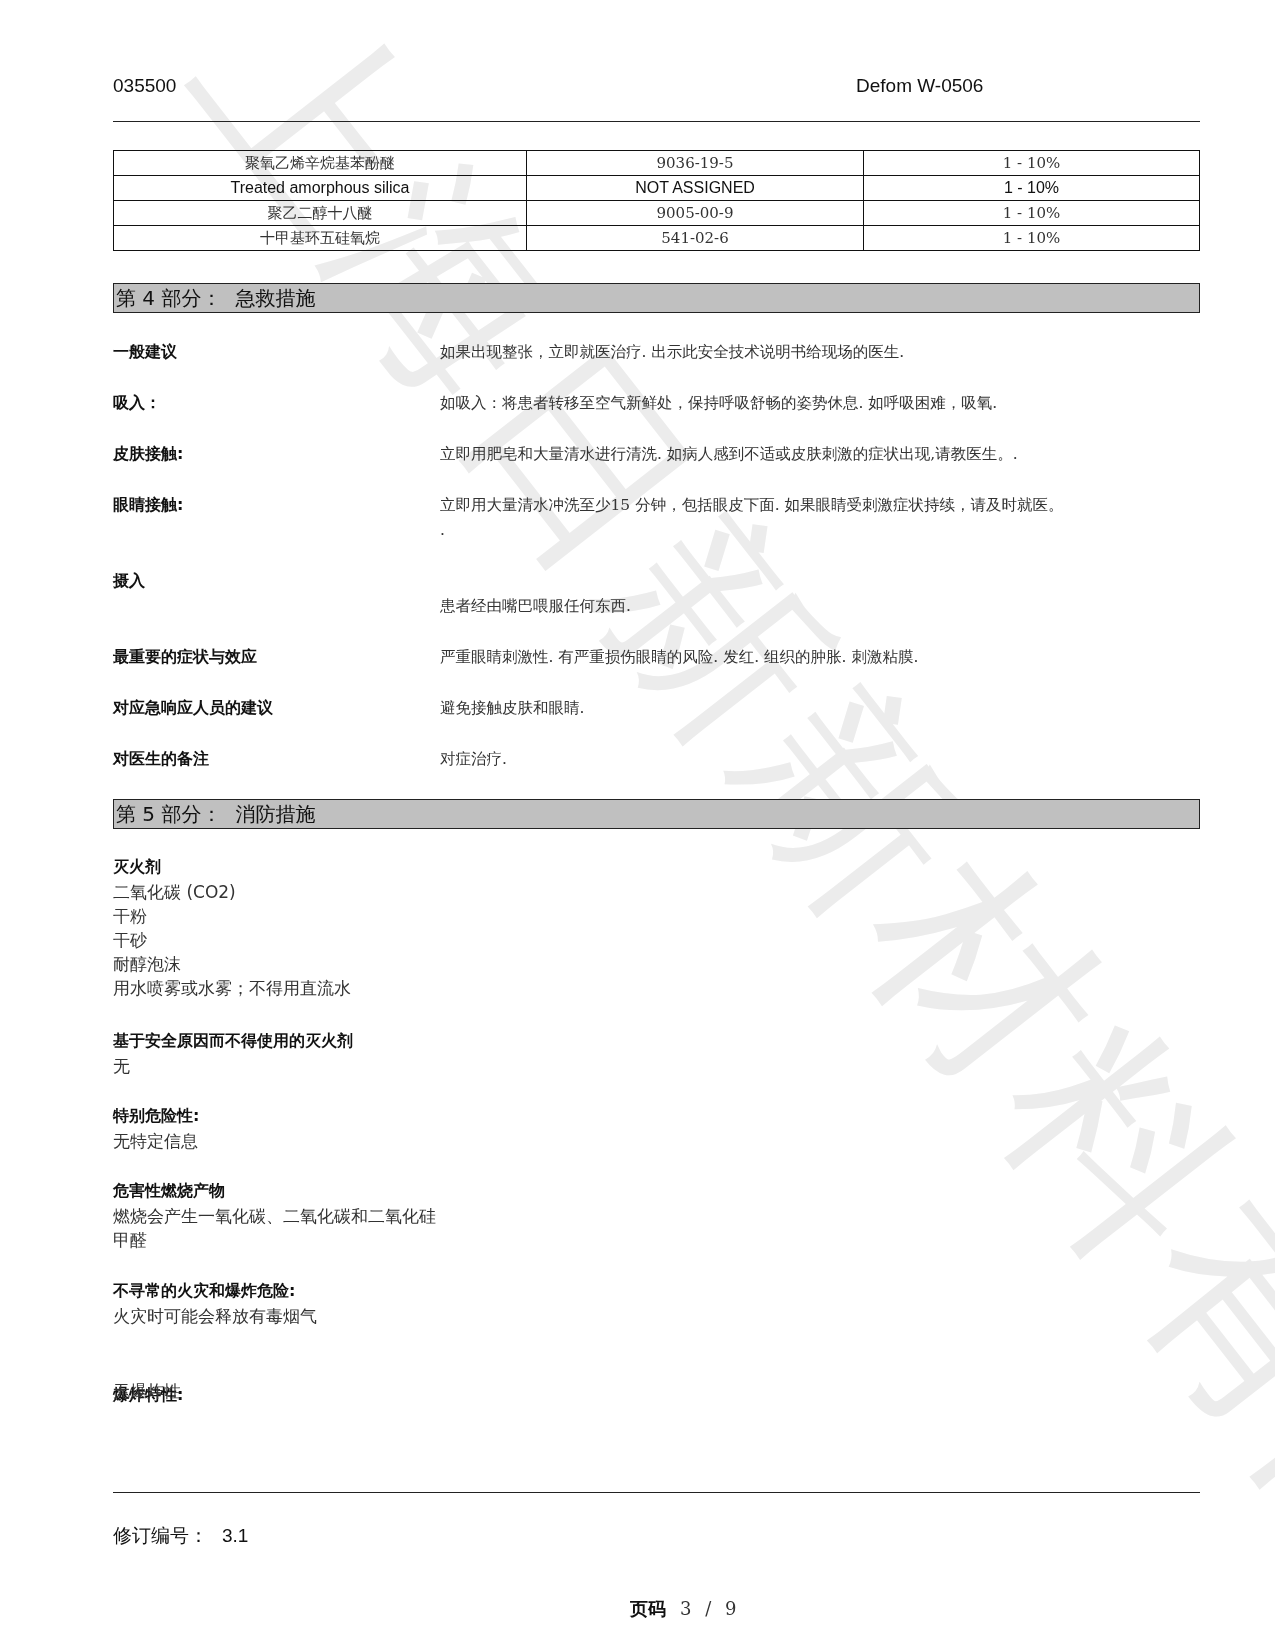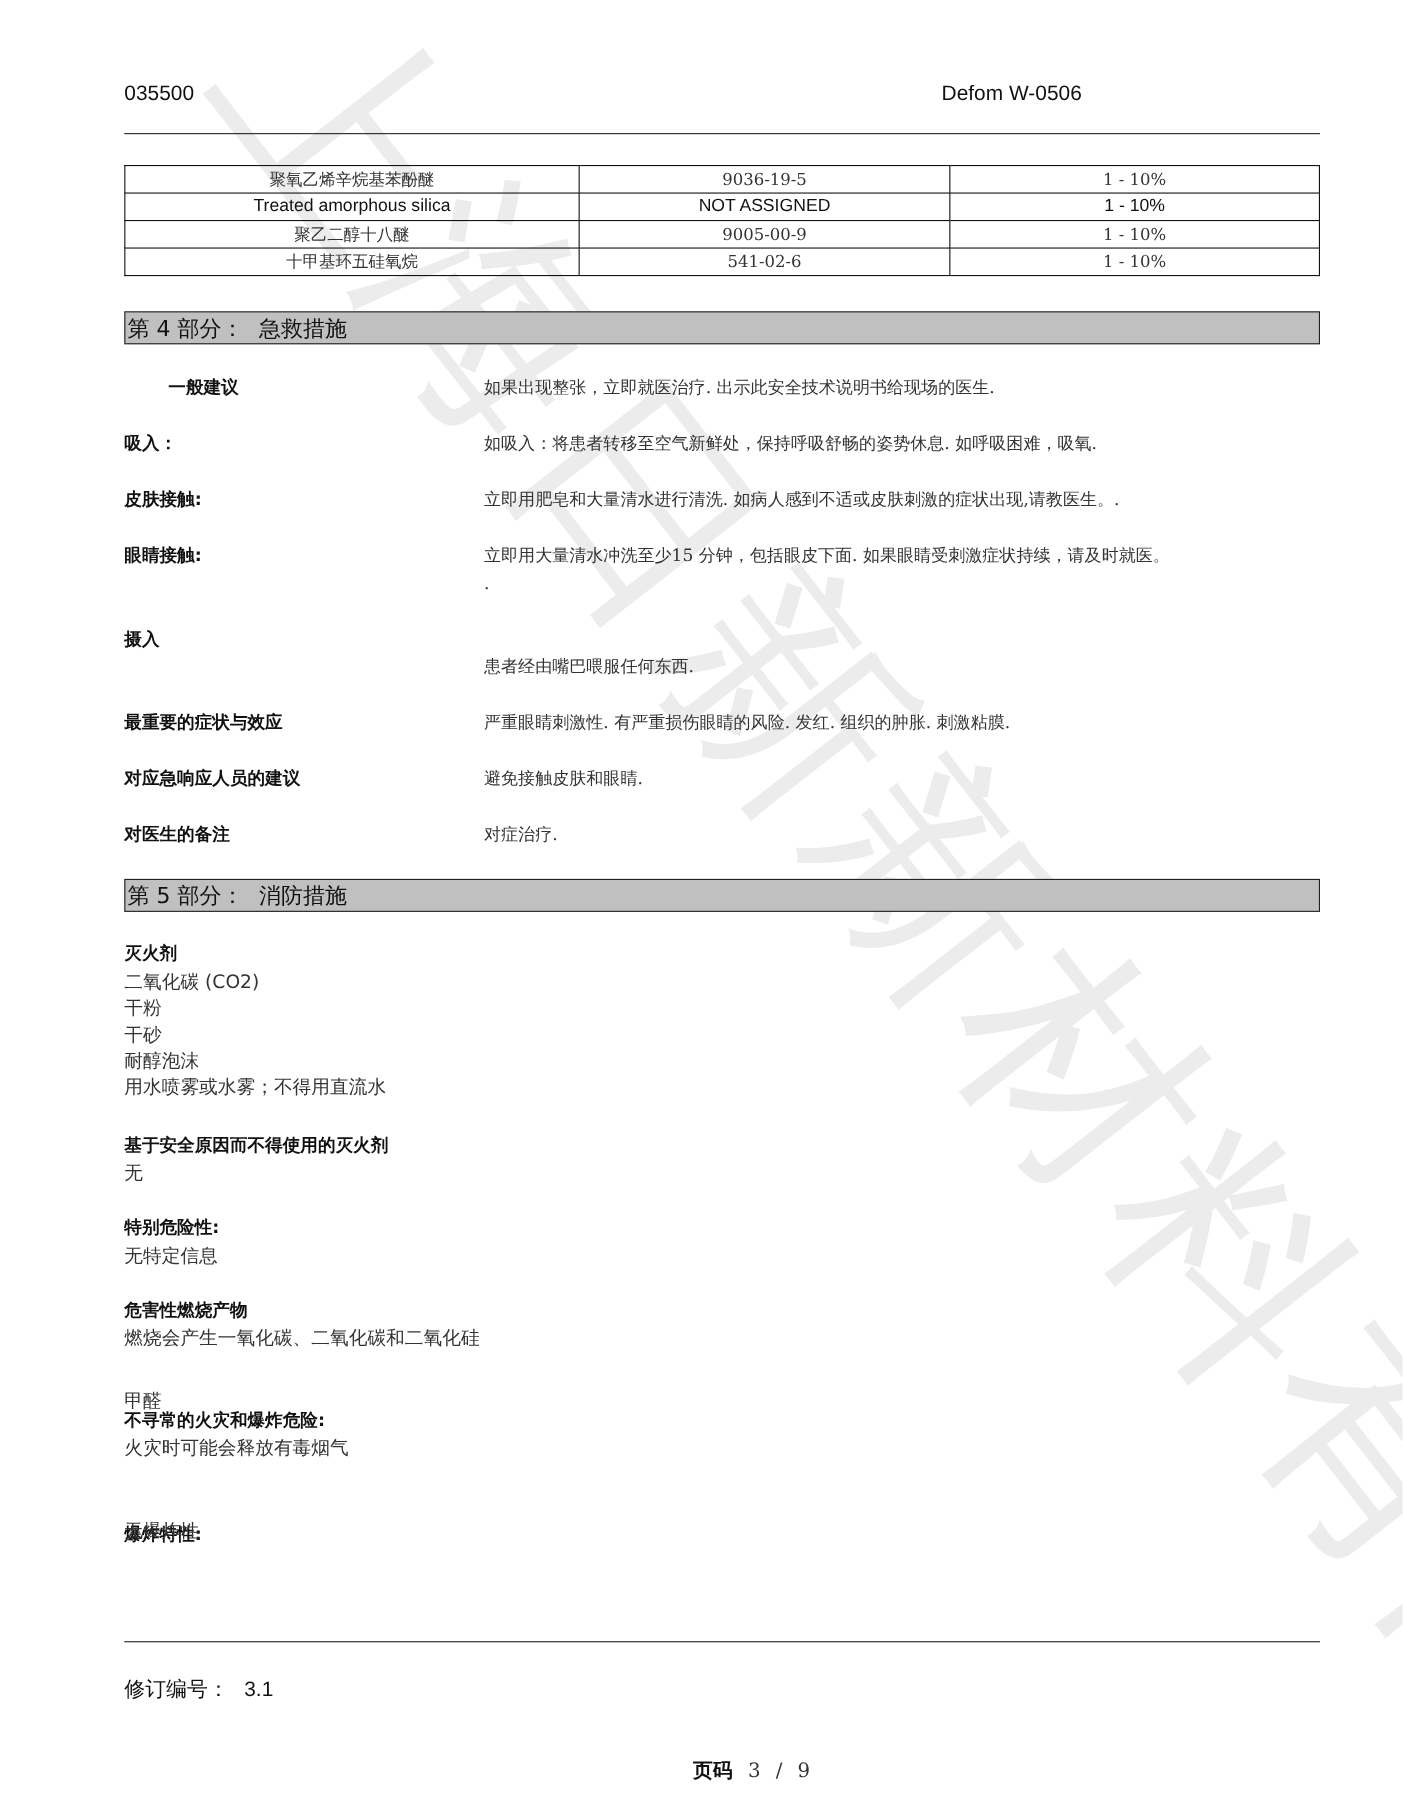--- a/index.html
+++ b/index.html
@@ -97,21 +97,21 @@
       <td class="c2">541-02-6</td>
       <td>1 - 10%</td>
     </tr>
   </tbody>
     </table>
 
   <div class="sec-bar" style="top:283px;">
     <span>第 4 部分：</span><span>急救措施</span>
   </div>
 
-  <div class="lbl" style="top:342px;margin-left:40px;">一般建议</div>
+  <div class="lbl" style="top:342px;">一般建议</div>
   <div class="val" style="top:340px;">如果出现整张，立即就医治疗. 出示此安全技术说明书给现场的医生.</div>
 
   <div class="lbl" style="top:393px;">吸入：</div>
   <div class="val" style="top:391px;">如吸入：将患者转移至空气新鲜处，保持呼吸舒畅的姿势休息. 如呼吸困难，吸氧.</div>
 
   <div class="lbl" style="top:444px;">皮肤接触:</div>
   <div class="val" style="top:442px;">立即用肥皂和大量清水进行清洗. 如病人感到不适或皮肤刺激的症状出现,请教医生。.</div>
 
   <div class="lbl" style="top:495px;">眼睛接触:</div>
   <div class="val" style="top:493px;">立即用大量清水冲洗至少15 分钟，包括眼皮下面. 如果眼睛受刺激症状持续，请及时就医。</div>
@@ -141,21 +141,21 @@
   <div class="sub-line" style="top:977px;">用水喷雾或水雾；不得用直流水</div>
 
   <div class="sub-lbl" style="top:1031px;">基于安全原因而不得使用的灭火剂</div>
   <div class="sub-line" style="top:1055px;">无</div>
 
   <div class="sub-lbl" style="top:1106px;">特别危险性:</div>
   <div class="sub-line" style="top:1130px;">无特定信息</div>
 
   <div class="sub-lbl" style="top:1181px;">危害性燃烧产物</div>
   <div class="sub-line" style="top:1205px;">燃烧会产生一氧化碳、二氧化碳和二氧化硅</div>
-  <div class="sub-line" style="top:1229px;margin-top:33px;">甲醛</div>
+  <div class="sub-line" style="top:1229px;">甲醛</div>
 
   <div class="sub-lbl" style="top:1281px;">不寻常的火灾和爆炸危险:</div>
   <div class="sub-line" style="top:1305px;">火灾时可能会释放有毒烟气</div>
 
   <div class="sub-lbl" style="top:1356px;margin-top:29px;">爆炸特性:</div>
   <div class="sub-line" style="top:1380px;">无爆炸性</div>
 
   <div class="rule" style="top:1492px;"></div>
   <div class="abs footer-rev">
     <span>修订编号：</span><span class="num">3.1</span>

